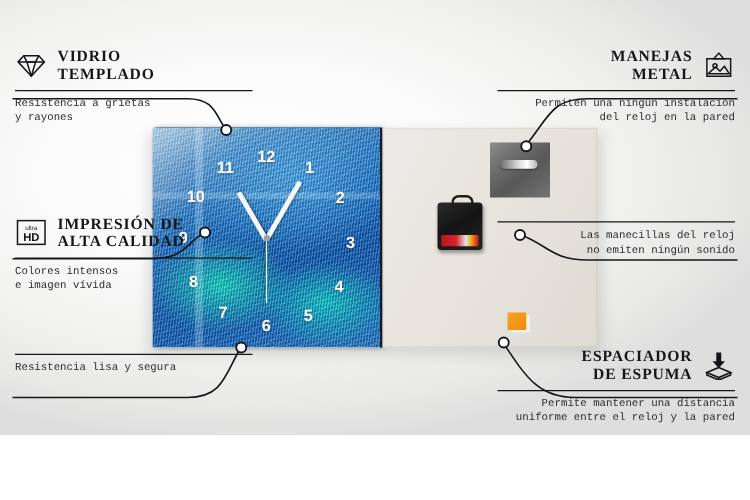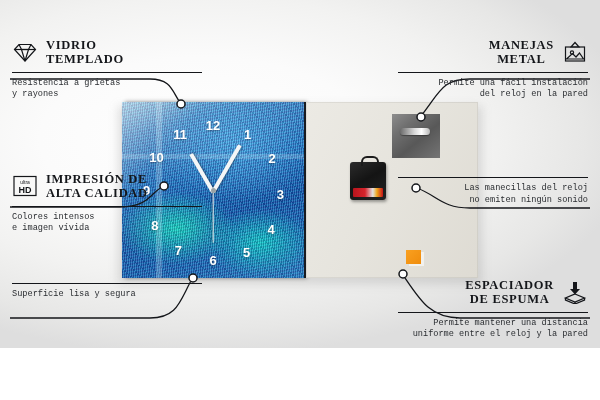--- a/index.html
+++ b/index.html
@@ -89,21 +89,21 @@
   .foam{
     position:absolute;left:100px;top:148px;width:15px;height:14px;
     background:linear-gradient(135deg,#f9a020 0%,#ef8c0c 100%);
     box-shadow:3px 2px 0 rgba(255,255,255,.55);
   }
   
   .callout{position:absolute;width:190px;}
   .callout.left{text-align:left;}
   .callout.right{text-align:right;}
   .co-head{display:flex;align-items:center;gap:8px;}
-  .callout.right .co-head{flex-direction:row-reverse;text-align:center;}
+  .callout.right .co-head{flex-direction:row-reverse;}
   .co-title{
     font-family:"Liberation Serif",serif;font-weight:700;font-size:12.5px;
     letter-spacing:.7px;color:#14161a;line-height:1.15;white-space:pre-line;
   }
   .co-rule{height:1px;background:#14161a;margin:5px 0 5px 0;}
   .co-sub{
     font-family:Liberation Mono, monospace;font-size:8.6px;color:#2a2d31;
     line-height:1.35;white-space:pre-line;
   }
   .ico{width:26px;height:24px;flex:0 0 26px;display:block;}
@@ -206,40 +206,40 @@
       <span class="co-title">IMPRESIÓN DE
 ALTA CALIDAD</span>
     </div>
     <div class="co-rule"></div>
     <div class="co-sub">Colores intensos
 e imagen vívida</div>
   </div>
 
   <div class="callout left" style="left:12px;top:278px;">
     <div class="co-rule"></div>
-    <div class="co-sub">Superficie lisa y segura</div>
+    <div class="co-sub">Resistencia lisa y segura</div>
   </div>
 
   <div class="callout right" style="left:398px;top:38px;">
     <div class="co-head">
       <span class="ico">
         <svg viewBox="0 0 26 24">
             <g fill="none" stroke="#14161a" stroke-width="1.2">
           <rect x="3.5" y="7" width="19" height="14"></rect>
           <path d="M13 2.5 L9 7 H17 Z"></path>
           <circle cx="10" cy="12.5" r="1.6"></circle>
           <path d="M4.5 19 L10.5 13.5 L14 17 L17.5 13 L21.5 19 Z"></path>
         </g>
           </svg>
       </span>
       <span class="co-title">MANEJAS
 METAL</span>
     </div>
     <div class="co-rule"></div>
-    <div class="co-sub">Permite una fácil instalación
+    <div class="co-sub">Permiten una ningún instalación
 del reloj en la pared</div>
   </div>
 
   <div class="callout right" style="left:398px;top:172px;">
     <div class="co-rule"></div>
     <div class="co-sub">Las manecillas del reloj
 no emiten ningún sonido</div>
   </div>
 
   <div class="callout right" style="left:398px;top:278px;">

